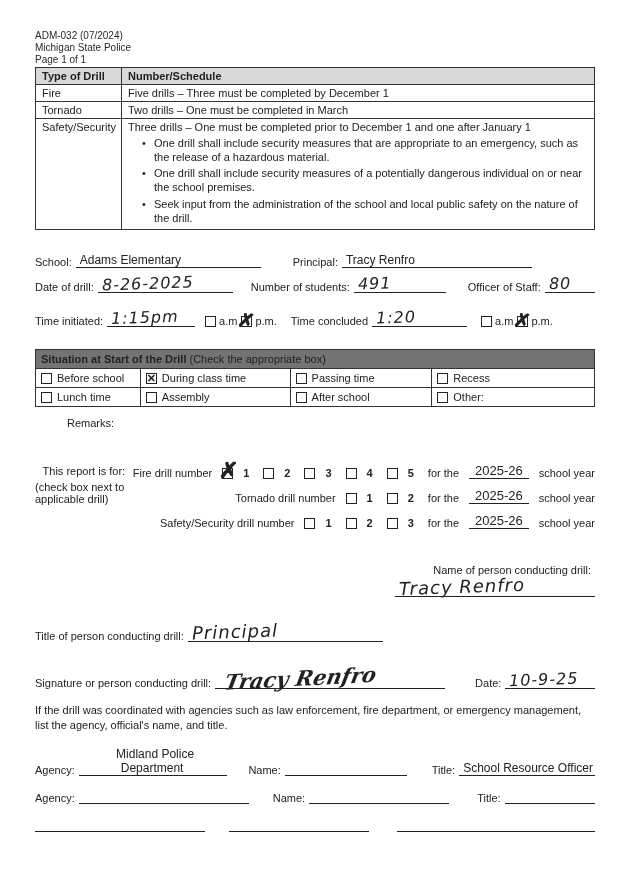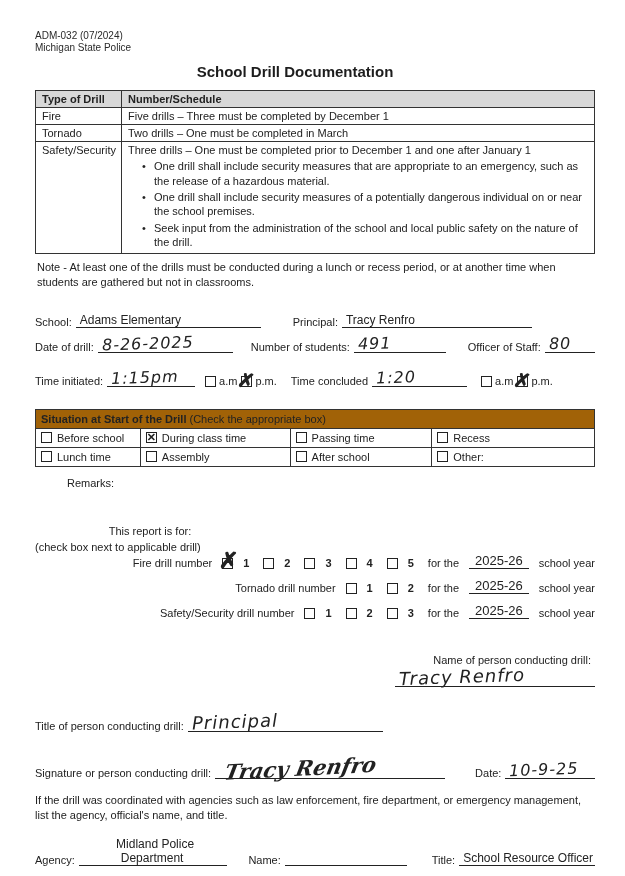--- a/index.html
+++ b/index.html
@@ -41,46 +41,46 @@
 
   
   .cb { position:relative; width:11px; height:11px; border:1.4px solid #222; display:inline-block; vertical-align:-1px; background:#fff; }
   .cb.checked::after { content:"✕"; position:absolute; left:0; top:-2px; width:100%; text-align:center; font-size:11px; font-weight:bold; color:#222; }
   .cb.hand.checked::after { content:"✗"; font-size:20px; left:-4px; top:-9px; transform:rotate(10deg); font-weight:bold; text-align:left; }
   .cb.hand.big.checked::after { font-size:23px; left:-4px; top:-12px; transform:rotate(4deg); }
 
   
   table.situation { border-collapse:collapse; width:560px; font-size:11px; }
   table.situation th, table.situation td { border:1px solid #333; padding:3px 5px; text-align:left; }
-  table.situation th { background:#a16207; font-weight:normal; }
+  table.situation th { background:#737373; font-weight:normal; }
   table.situation .c1{width:105px} table.situation .c2{width:150px} table.situation .c3{width:142px} table.situation .c4{width:163px}
   .opt { display:flex; align-items:center; gap:5px; }
 
   
-  .report-wrap { display:flex; width:560px;flex-direction:column; }
+  .report-wrap { display:flex; width:560px; }
   .report-left { width:230px; font-size:11px; text-align:center; padding-top:2px; }
   .report-right { flex:1; }
   .rep-row { display:flex; justify-content:flex-end; align-items:flex-end; font-size:11px; margin-bottom:9px; gap:10px; white-space:nowrap; }
   .rep-row .num { font-weight:bold; margin-right:4px; }
   .year { font-size:13px; padding:0 6px 1px 6px; }
 
   .para { font-size:11px; line-height:1.35; width:560px; }
   .agency-row { display:flex; align-items:flex-end; width:560px; font-size:11px; margin-bottom:13px; }
 </style>
 </head>
 <body>
 
 <div class="page">
 
   <div class="form-id">
     <div>ADM-032 (07/2024)</div>
     <div>Michigan State Police</div>
-  </div>
-
-  <div class="title">School Drill Documentation</div>
+    <div>Page 1 of 1</div>
+  </div>
+
 
   <table class="drill">
     <tbody>
         <tr>
       <th class="col-type">Type of Drill</th>
       <th>Number/Schedule</th>
     </tr>
     <tr>
       <td>Fire</td>
       <td>Five drills – Three must be completed by December 1</td>
@@ -96,21 +96,20 @@
         <ul class="bullets">
           <li>One drill shall include security measures that are appropriate to an emergency, such as the release of a hazardous material.</li>
           <li>One drill shall include security measures of a potentially dangerous individual on or near the school premises.</li>
           <li>Seek input from the administration of the school and local public safety on the nature of the drill.</li>
         </ul>
       </td>
     </tr>
   </tbody>
     </table>
 
-  <div class="note">Note - At least one of the drills must be conducted during a lunch or recess period, or at another time when students are gathered but not in classrooms.</div>
 
   <div class="frow" style="margin-top:23px;">
     <span class="lbl">School:</span>
     <span class="uline" style="width:185px;"><span class="typed">Adams Elementary</span></span>
     <span style="width:32px;"></span>
     <span class="lbl">Principal:</span>
     <span class="uline" style="width:190px;"><span class="typed">Tracy Renfro</span></span>
   </div>
 
   <div class="frow" style="margin-top:6px;">

